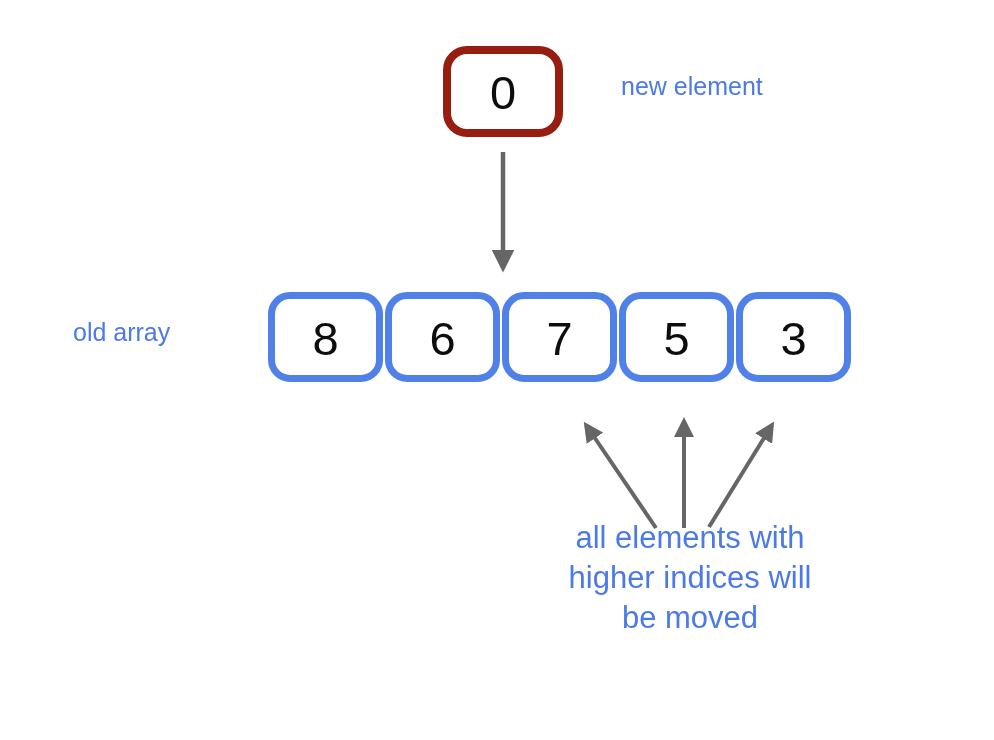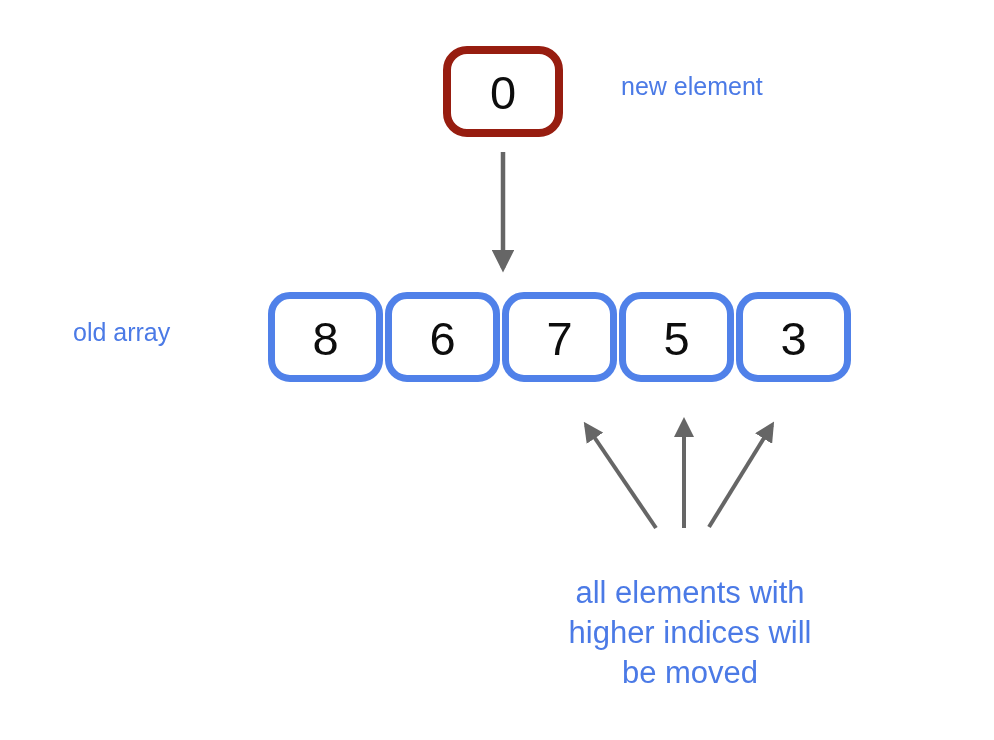--- a/index.html
+++ b/index.html
@@ -82,21 +82,21 @@
     background: var(--background);
     display: flex;
     align-items: center;
     justify-content: center;
   }
 
   
   .annotation {
     position: absolute;
     left: 505px;
-    top: 573px;
+    top: 518px;
     width: 370px;
     text-align: center;
     color: var(--label-text);
     font-size: 31px;
     line-height: 40px;
   }
 </style>
 </head>
 <body>
 

